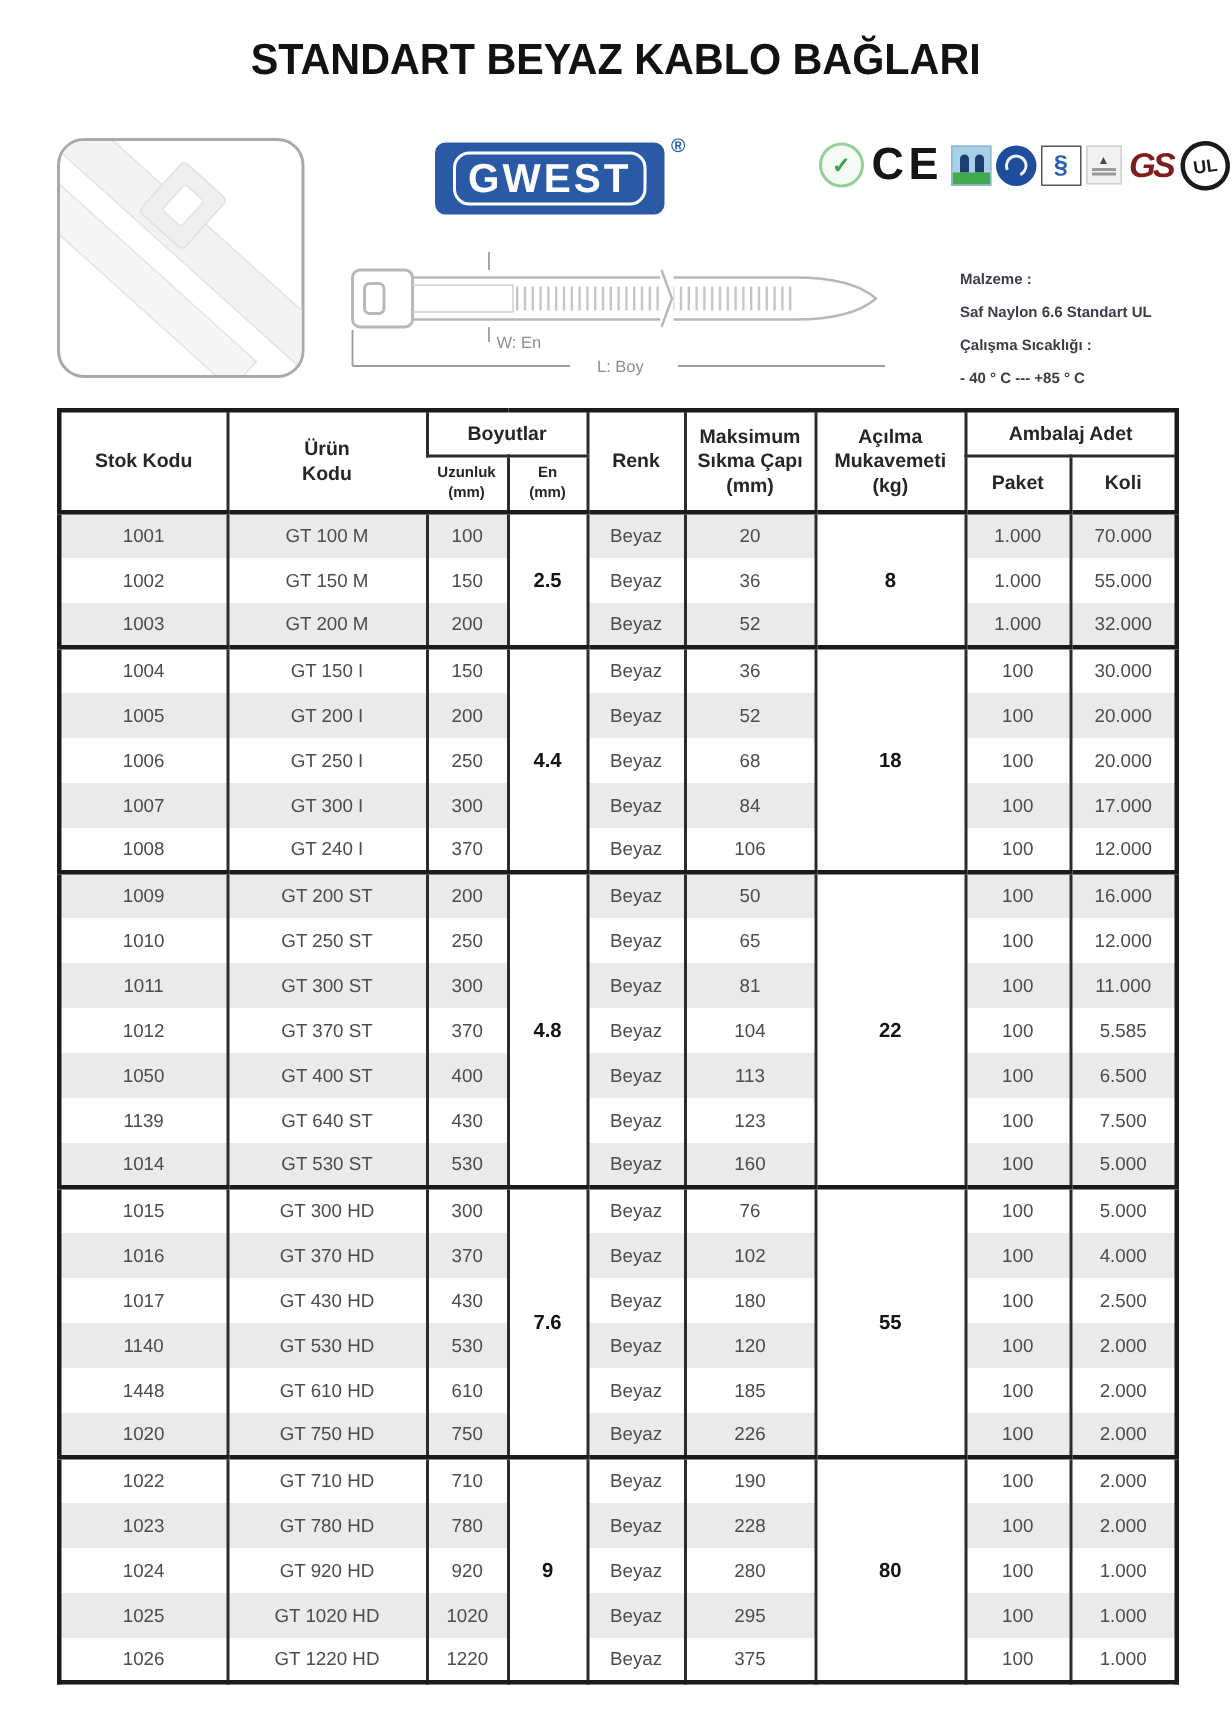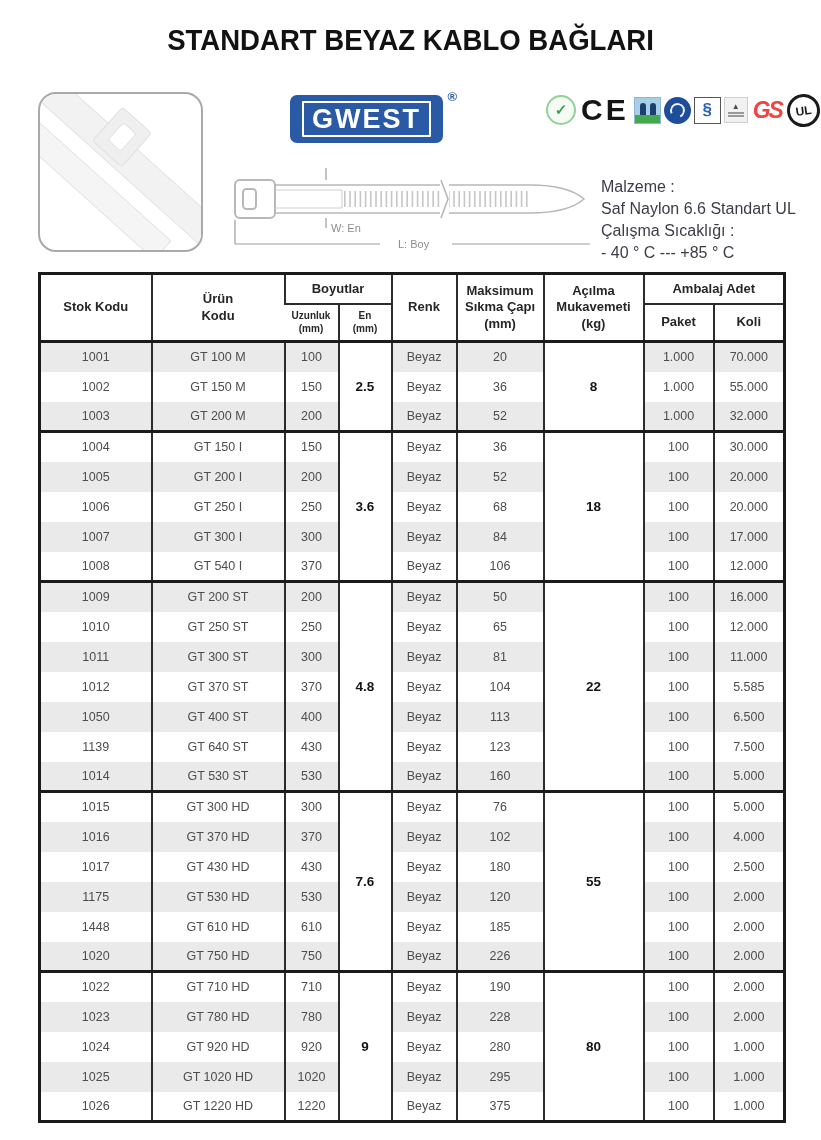--- a/index.html
+++ b/index.html
@@ -25,21 +25,21 @@
   .tie-head:after { content:""; position:absolute; left:10px; top:10px; width:16px; height:22px;
     background:#fff; border:1px solid #e2e2e2; border-radius:3px; display:block; }
 
   
   .logo-wrap { position:absolute; left:290px; top:95px; }
   .logo-box {
     display:inline-block; background:#2a5aa6; color:#ffffff; border-radius:7px;
     padding:4px 10px; border:2px solid #2a5aa6;
   }
   .logo-inner {
-    display:inline-block; border:2.5px solid #ffffff; border-radius:1px; padding:0px 8px;
+    display:inline-block; border:2.5px solid #ffffff; border-radius:11px; padding:0px 8px;
     font-size:27px; font-weight:bold; letter-spacing:2px; line-height:32px;
   }
   .logo-reg { position:absolute; right:-14px; top:-6px; color:#2a5aa6; font-size:13px; font-weight:bold; }
 
   
   .certs { position:absolute; left:546px; top:92px; width:234px; height:36px;
     display:flex; align-items:center; gap:3px; }
   .cert { flex:0 0 auto; display:flex; align-items:center; justify-content:center; }
   .cert-check { width:30px; height:30px; border:2px solid #93cf97; border-radius:50%;
     background:#f4fbf4; color:#41a04c; font-size:15px; font-weight:bold; }
@@ -49,31 +49,31 @@
   .cert-tse i.f1 { left:5px; } .cert-tse i.f2 { left:15px; }
   .cert-tse:after { content:""; position:absolute; left:0; right:0; bottom:0; height:8px; background:#42a94c; }
   .cert-iso { width:27px; height:27px; border-radius:50%; background:#1e4e9b; position:relative; }
   .cert-iso i { width:15px; height:15px; border:2px solid rgba(255,255,255,.92); border-radius:50%;
     border-bottom-color:transparent; display:block; transform:rotate(20deg); }
   .cert-s { width:27px; height:27px; background:#fff; border:1.5px solid #555; color:#2a61b0;
     font-size:17px; font-weight:bold; }
   .cert-assoc { width:24px; height:26px; background:#f1f1f1; border:1px solid #cfcfcf; flex-direction:column; gap:1px; }
   .cert-assoc b { color:#4a4a4a; font-size:8px; line-height:8px; }
   .cert-assoc i { display:block; width:16px; height:2px; background:#9a9a9a; }
-  .cert-gs { font-size:23px; font-weight:bold; font-style:italic; color:#ef4444; letter-spacing:-2px; padding:0 2px; }
+  .cert-gs { font-size:23px; font-weight:bold; font-style:italic; color:#7f1d1d; letter-spacing:-2px; padding:0 2px; }
   .cert-ul { width:33px; height:33px; border:3px solid #1a1a1a; border-radius:50%;
     font-size:12px; font-weight:bold; color:#1a1a1a; transform:rotate(-8deg); }
 
   
   .drawing { position:absolute; left:230px; top:168px; }
   .drawing text { font-family:"Liberation Sans", sans-serif; font-size:11px; fill:#8d8d8d; }
 
   
-  .specs { position:absolute; left:601px; top:176px; color:#3c3c47; font-size:16px;
-    font-weight:normal; line-height:22px; }
+  .specs { position:absolute; left:640px; top:176px; color:#3c3c47; font-size:10px;
+    font-weight:bold; line-height:22px; }
 
   
   table.catalog { position:absolute; left:38px; top:272px; width:745px;
     border-collapse:collapse; table-layout:fixed; border:3px solid #1b1b1b; }
   .catalog th, .catalog td { border-left:2px solid #2c2c2c; text-align:center; vertical-align:middle; }
   .catalog th:first-child, .catalog td:first-child { border-left:none; }
   .catalog thead th { border-bottom:2px solid #2c2c2c; background:#fff; color:#262626;
     font-size:13px; font-weight:bold; white-space:pre-line; line-height:1.25; }
   .catalog thead tr.h1 { height:30px; }
   .catalog thead tr.h2 { height:38px; }
@@ -212,21 +212,21 @@
         <td>200</td>
         <td>Beyaz</td>
         <td>52</td>
         <td>1.000</td>
         <td>32.000</td>
       </tr>
       <tr class="gstart">
         <td>1004</td>
         <td>GT 150 I</td>
         <td>150</td>
-        <td rowspan="5" class="merge">3.6</td>
+        <td rowspan="5" class="merge">4.4</td>
         <td>Beyaz</td>
         <td>36</td>
         <td rowspan="5" class="merge">18</td>
         <td>100</td>
         <td>30.000</td>
       </tr>
       <tr class="shade">
         <td>1005</td>
         <td>GT 200 I</td>
         <td>200</td>
@@ -248,21 +248,21 @@
         <td>1007</td>
         <td>GT 300 I</td>
         <td>300</td>
         <td>Beyaz</td>
         <td>84</td>
         <td>100</td>
         <td>17.000</td>
       </tr>
       <tr class="">
         <td>1008</td>
-        <td>GT 540 I</td>
+        <td>GT 240 I</td>
         <td>370</td>
         <td>Beyaz</td>
         <td>106</td>
         <td>100</td>
         <td>12.000</td>
       </tr>
       <tr class="gstart shade">
         <td>1009</td>
         <td>GT 200 ST</td>
         <td>200</td>
@@ -350,21 +350,21 @@
       <tr class="">
         <td>1017</td>
         <td>GT 430 HD</td>
         <td>430</td>
         <td>Beyaz</td>
         <td>180</td>
         <td>100</td>
         <td>2.500</td>
       </tr>
       <tr class="shade">
-        <td>1175</td>
+        <td>1140</td>
         <td>GT 530 HD</td>
         <td>530</td>
         <td>Beyaz</td>
         <td>120</td>
         <td>100</td>
         <td>2.000</td>
       </tr>
       <tr class="">
         <td>1448</td>
         <td>GT 610 HD</td>

